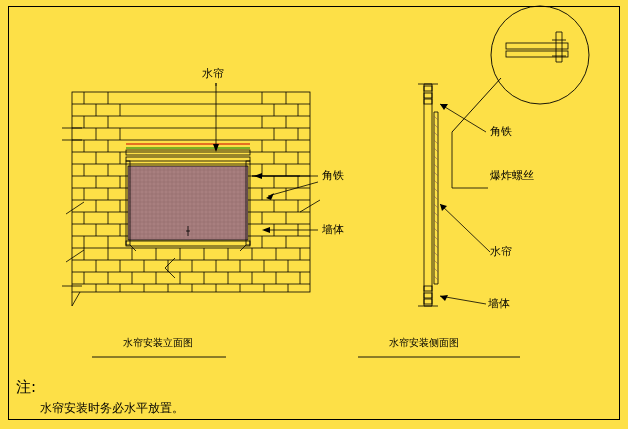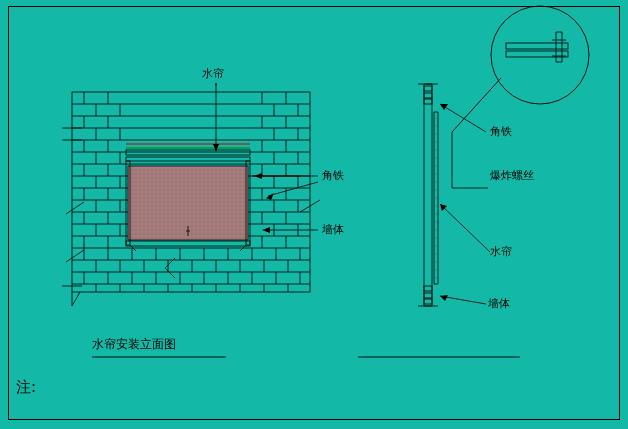--- a/index.html
+++ b/index.html
@@ -7,21 +7,21 @@
     padding: 0;
     background: #ffffff;
   }
   body {
     font-family: "Liberation Sans", sans-serif;
   }
   #canvas {
     position: relative;
     width: 628px;
     height: 429px;
-    background: #14b8a6;
+    background: #fde047;
     overflow: hidden;
   }
   .frame {
     position: absolute;
     left: 8px;
     top: 6px;
     width: 612px;
     height: 414px;
     border: 1px solid #000000;
     box-sizing: border-box;
@@ -37,24 +37,25 @@
     position: absolute;
     font-family: "DejaVu Sans", sans-serif;
     font-size: 11px;
     color: #000000;
     white-space: nowrap;
     line-height: 1;
   }
   .title {
     position: absolute;
     font-family: "DejaVu Sans", sans-serif;
-    font-size: 12px;
+    font-size: 10px;
     color: #000000;
     white-space: nowrap;
     line-height: 1;
+    margin-left: 31px;
   }
   .note-head {
     position: absolute;
     font-family: "DejaVu Sans", sans-serif;
     font-size: 15px;
     color: #000000;
     white-space: nowrap;
   }
   .note-body {
     position: absolute;
@@ -365,16 +366,18 @@
   <div class="lbl" style="left:322px; top:170px;">角铁</div>
   <div class="lbl" style="left:322px; top:224px;">墙体</div>
 
   <div class="title" style="left:92px; top:338px;">水帘安装立面图</div>
 
   <div class="lbl" style="left:490px; top:126px;">角铁</div>
   <div class="lbl" style="left:490px; top:170px;">爆炸螺丝</div>
   <div class="lbl" style="left:490px; top:246px;">水帘</div>
   <div class="lbl" style="left:488px; top:298px;">墙体</div>
 
+  <div class="title" style="left:358px; top:338px;">水帘安装侧面图</div>
 
   <div class="note-head" style="left:16px; top:378px;">注:</div>
+  <div class="note-body" style="left:40px; top:400px;">水帘安装时务必水平放置。</div>
 
 </div>
 
 </body></html>

